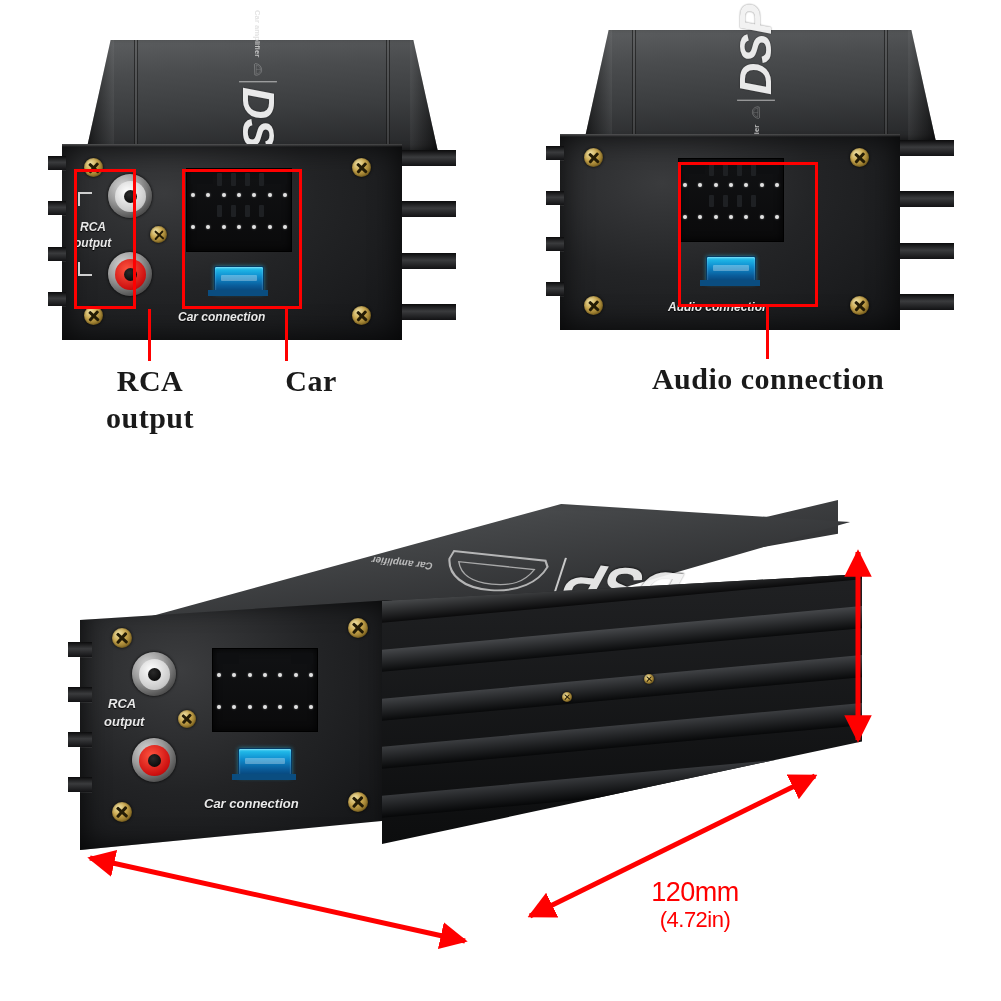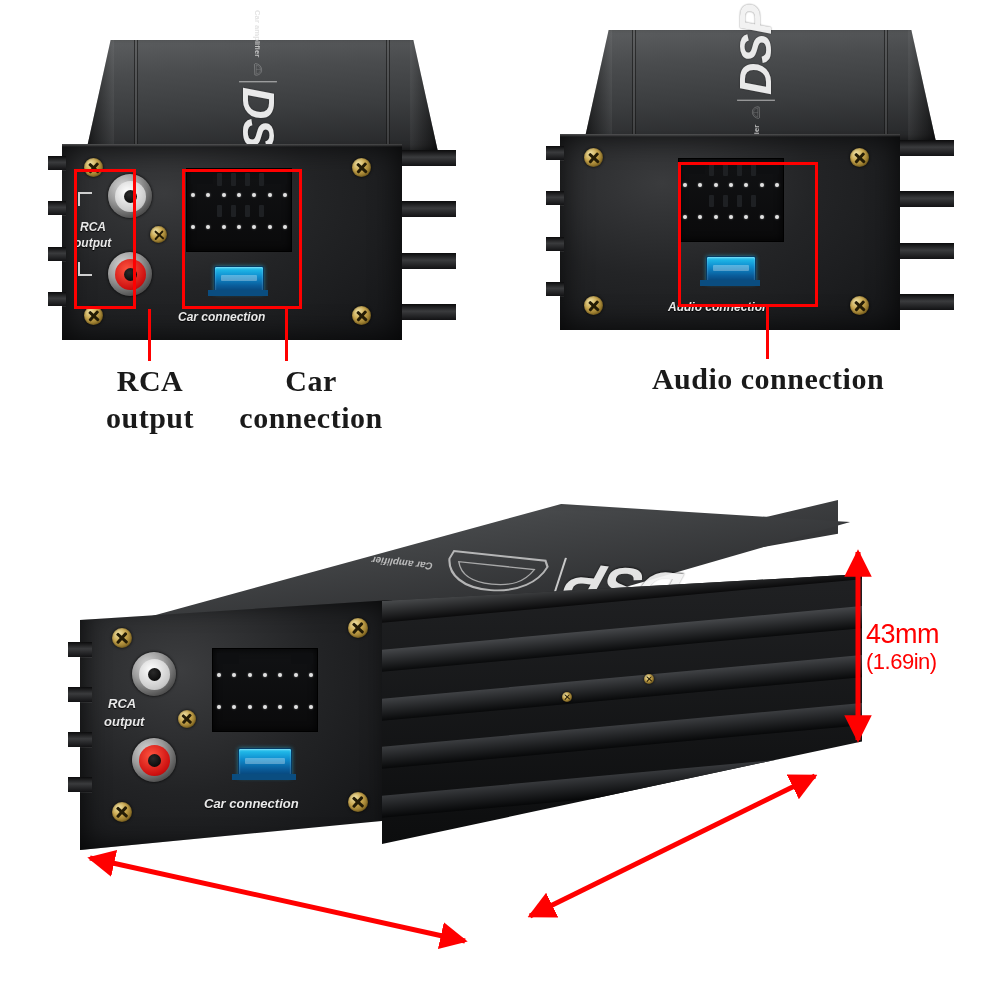--- a/index.html
+++ b/index.html
@@ -266,21 +266,20 @@
 
   <div class="leader" style="left:148px;top:309px;width:3px;height:52px;"></div>
   <div class="leader" style="left:285px;top:309px;width:3px;height:52px;"></div>
 
   <div class="callout" style="left:60px;top:363px;width:180px;font-size:30px;">
     <span>RCA</span><br>
     <span>output</span>
   </div>
   <div class="callout" style="left:196px;top:363px;width:230px;font-size:30px;">
     <span>Car</span><br>
-    <span>connection</span>
   </div>
 
   <div class="unit" style="left:560px;top:30px;width:400px;height:310px;">
 
     <div class="lid" style="left:24px;top:0;width:352px;height:112px;
                 clip-path:polygon(7% 0%,93% 0%,100% 100%,0% 100%);">
       <div class="lid-bevel-l"></div>
       <div class="lid-bevel-r"></div>
       <div class="lid-groove" style="left:48px;"></div>
       <div class="lid-groove" style="right:48px;"></div>
@@ -470,20 +469,20 @@
       </marker>
     </defs>
 
     <line x1="858" y1="552" x2="858" y2="740" stroke="#ff0000" stroke-width="5" marker-start="url(#ah)" marker-end="url(#ah)"></line>
 
     <line x1="530" y1="916" x2="815" y2="776" stroke="#ff0000" stroke-width="5" marker-start="url(#ah)" marker-end="url(#ah)"></line>
 
     <line x1="90" y1="858" x2="465" y2="941" stroke="#ff0000" stroke-width="5" marker-start="url(#ah)" marker-end="url(#ah)"></line>
   </svg>
 
-  <div class="dim" style="left:866px;top:620px;width:120px;text-align:left;">
-    <span class="mm">43mm</span>
-    <span class="in">(1.69in)</span>
-  </div>
-
+
+  <div class="dim" style="left:600px;top:878px;width:190px;">
+    <span class="mm">120mm</span>
+    <span class="in">(4.72in)</span>
+  </div>
 
 
 </div>
 
 </body></html>

